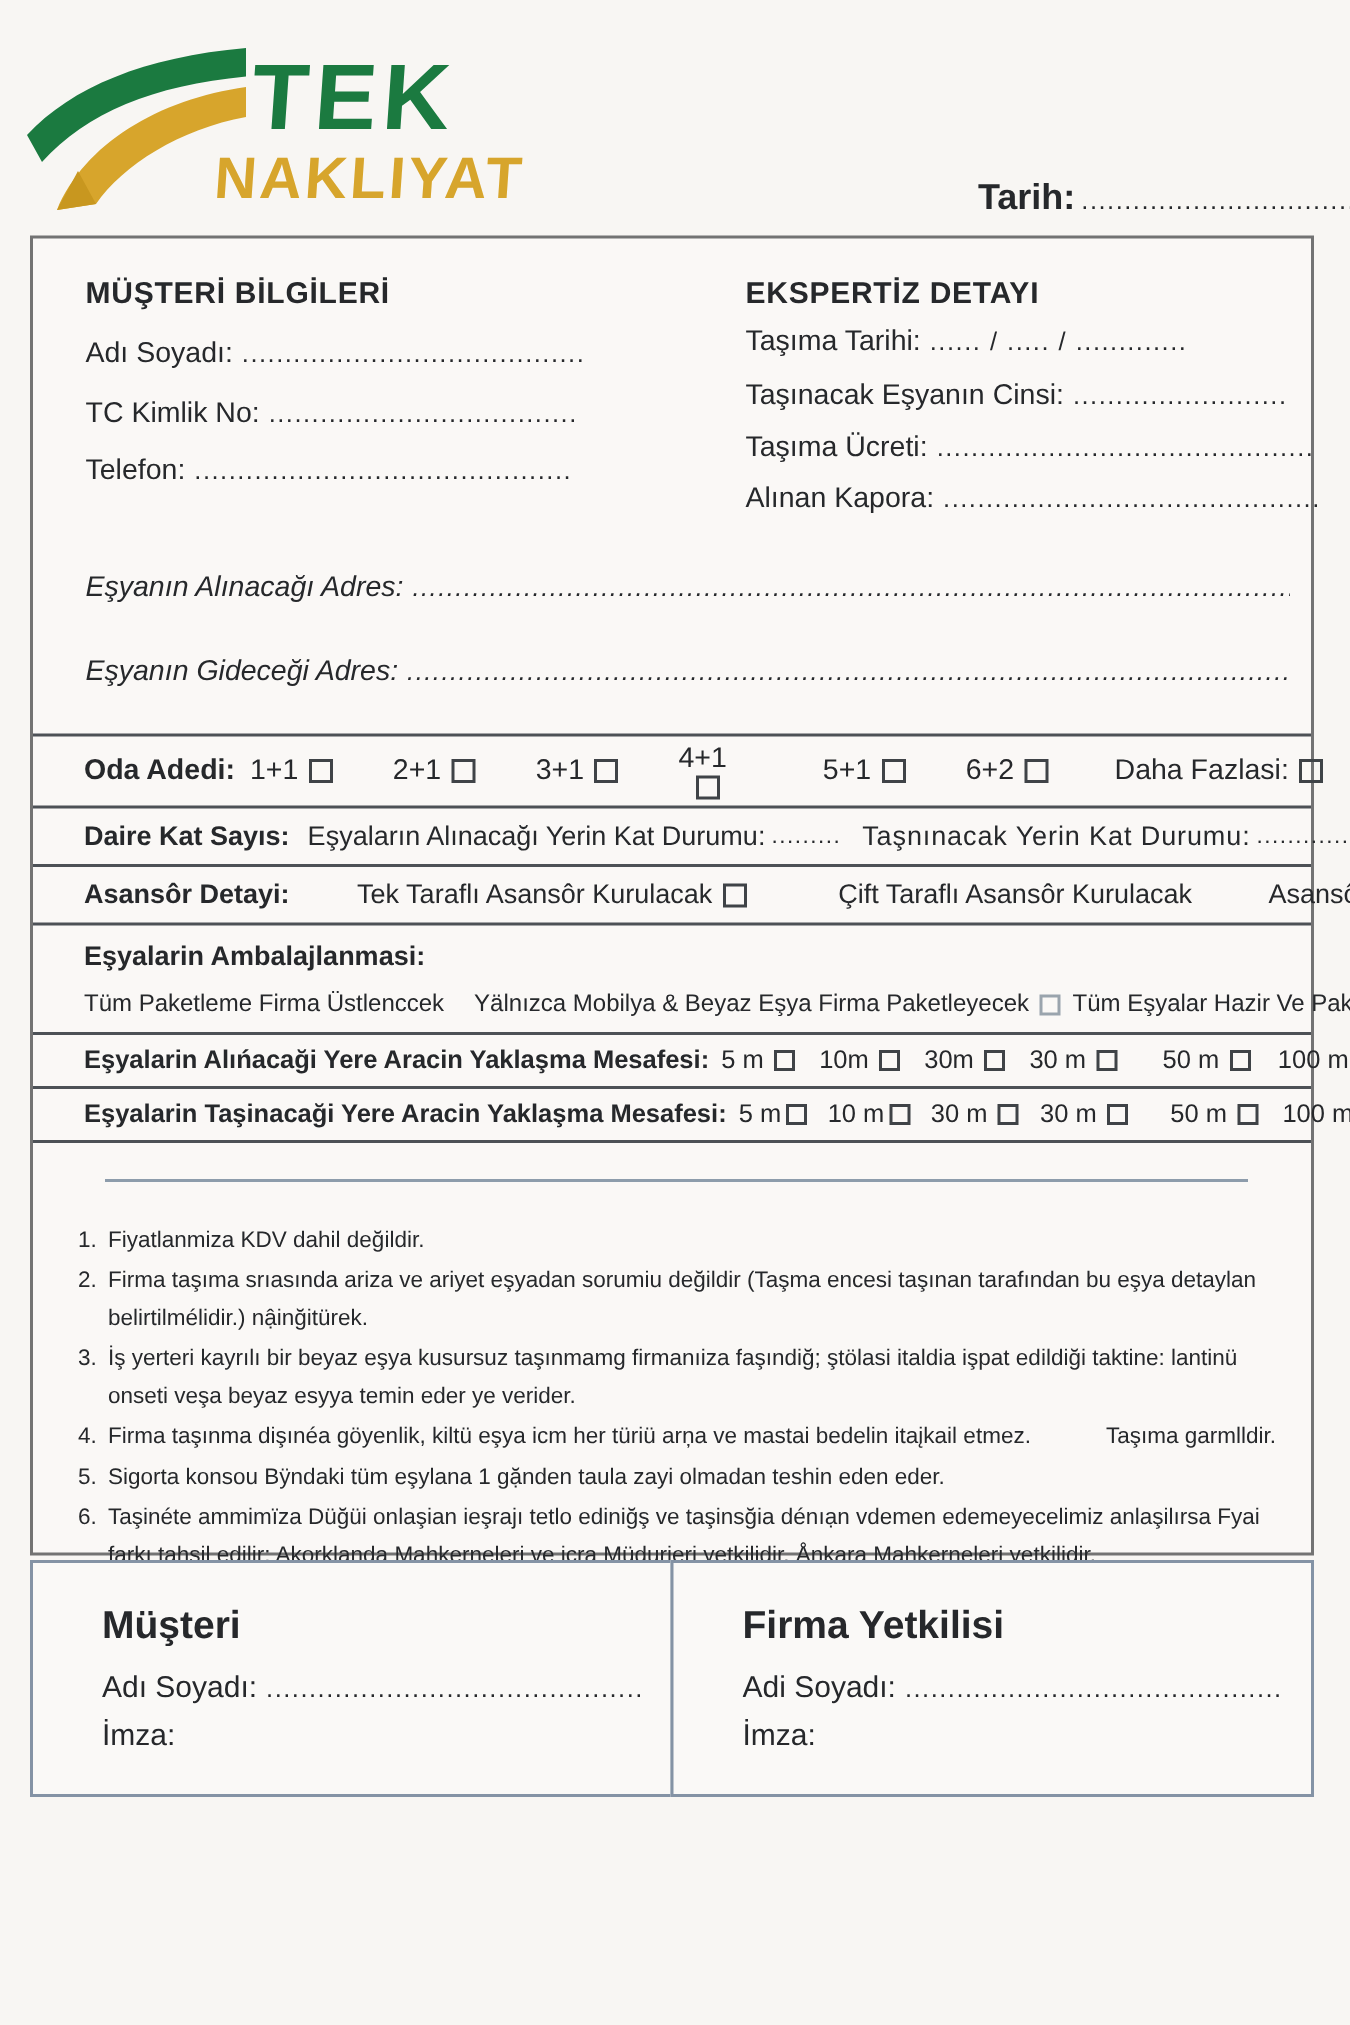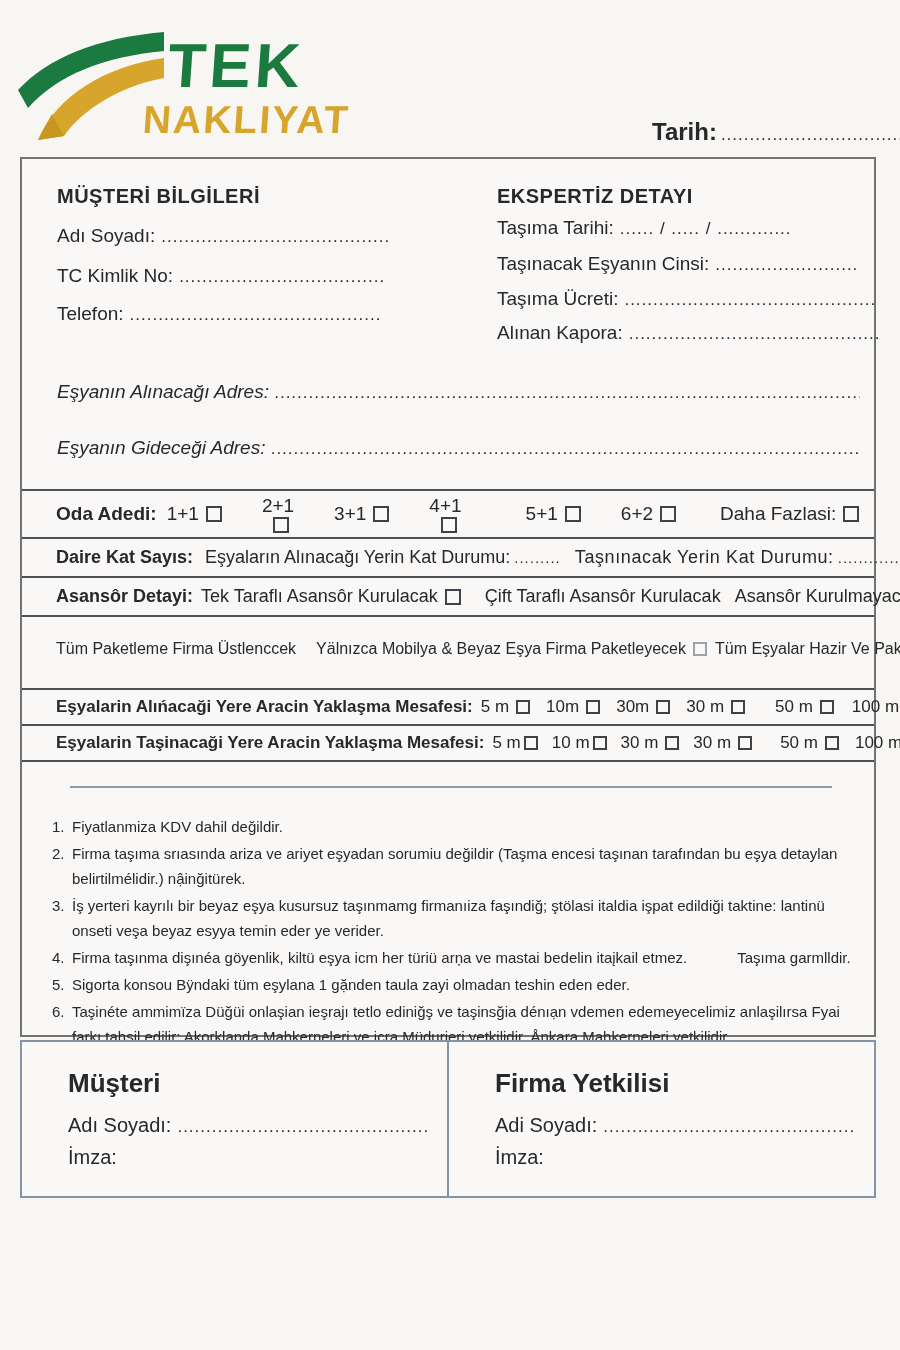--- a/index.html
+++ b/index.html
@@ -126,21 +126,21 @@
     <span>Eşyanın Gideceği Adres:</span>
     <span class="dots">........................................................................................................................................................................................</span>
   </div>
 
   <div class="row" style="top:330px; height:48px; font-size:19px;">
     <span class="b" style="margin-right:10px;">Oda Adedi:</span>
     <span class="opt" style="margin-right:40px;">
       <span>1+1</span>
       <span class="cb"></span>
     </span>
-    <span class="opt" style="margin-right:40px;flex-direction:column;">
+    <span class="opt" style="margin-right:40px;">
       <span>2+1</span>
       <span class="cb"></span>
     </span>
     <span class="opt" style="margin-right:40px;">
       <span>3+1</span>
       <span class="cb"></span>
     </span>
     <span class="opt" style="margin-right:64px;flex-direction:column;">
       <span>4+1</span>
       <span class="cb"></span>
@@ -160,34 +160,35 @@
   </div>
 
   <div class="row" style="top:378px; height:39px; font-size:18px;">
     <span class="b" style="margin-right:12px;">Daire Kat Sayıs:</span>
     <span>Eşyaların Alınacağı Yerin Kat Durumu:</span>
     <span class="dots" style="margin:0 14px 0 4px; font-size:15px; letter-spacing:1px;">.........</span>
     <span style="letter-spacing:0.6px;">Taşnınacak Yerin Kat Durumu:</span>
     <span class="dots" style="margin-left:4px; font-size:15px; letter-spacing:1px;">..............</span>
   </div>
 
-  <div class="row" style="top:417px; height:39px; font-size:18px;">
+  <div class="row" style="top:417px; height:39px; font-size:18px;gap:37px;">
     <span class="b" style="margin-right:8px;">Asansôr Detayi:</span>
     <span class="opt" style="margin-right:24px;">
       <span>Tek Taraflı Asansôr Kurulacak</span>
       <span class="cb"></span>
     </span>
     <span style="margin-right:14px;">Çift Taraflı Asansôr Kurulacak</span>
     <span class="opt">
       <span>Asansôr Kurulmayacak</span>
 
     </span>
   </div>
 
   <div class="row" style="top:456px; height:73px; display:block; padding-top:10px;">
+    <div class="b" style="font-size:18px;">Eşyalarin Ambalajlanmasi:</div>
     <div style="font-size:16px; margin-top:13px; display:flex; align-items:center;">
       <span style="margin-right:20px;">Tüm Paketleme Firma Üstlenccek</span>
       <span class="opt" style="margin-right:8px;">
         <span>Yälnızca Mobilya &amp; Beyaz Eşya Firma Paketleyecek</span>
         <span class="cb sm" style="border-color:#9aa4ad;"></span>
       </span>
       <span>Tüm Eşyalar Hazir Ve Paketli Olacak</span>
     </div>
   </div>
 

